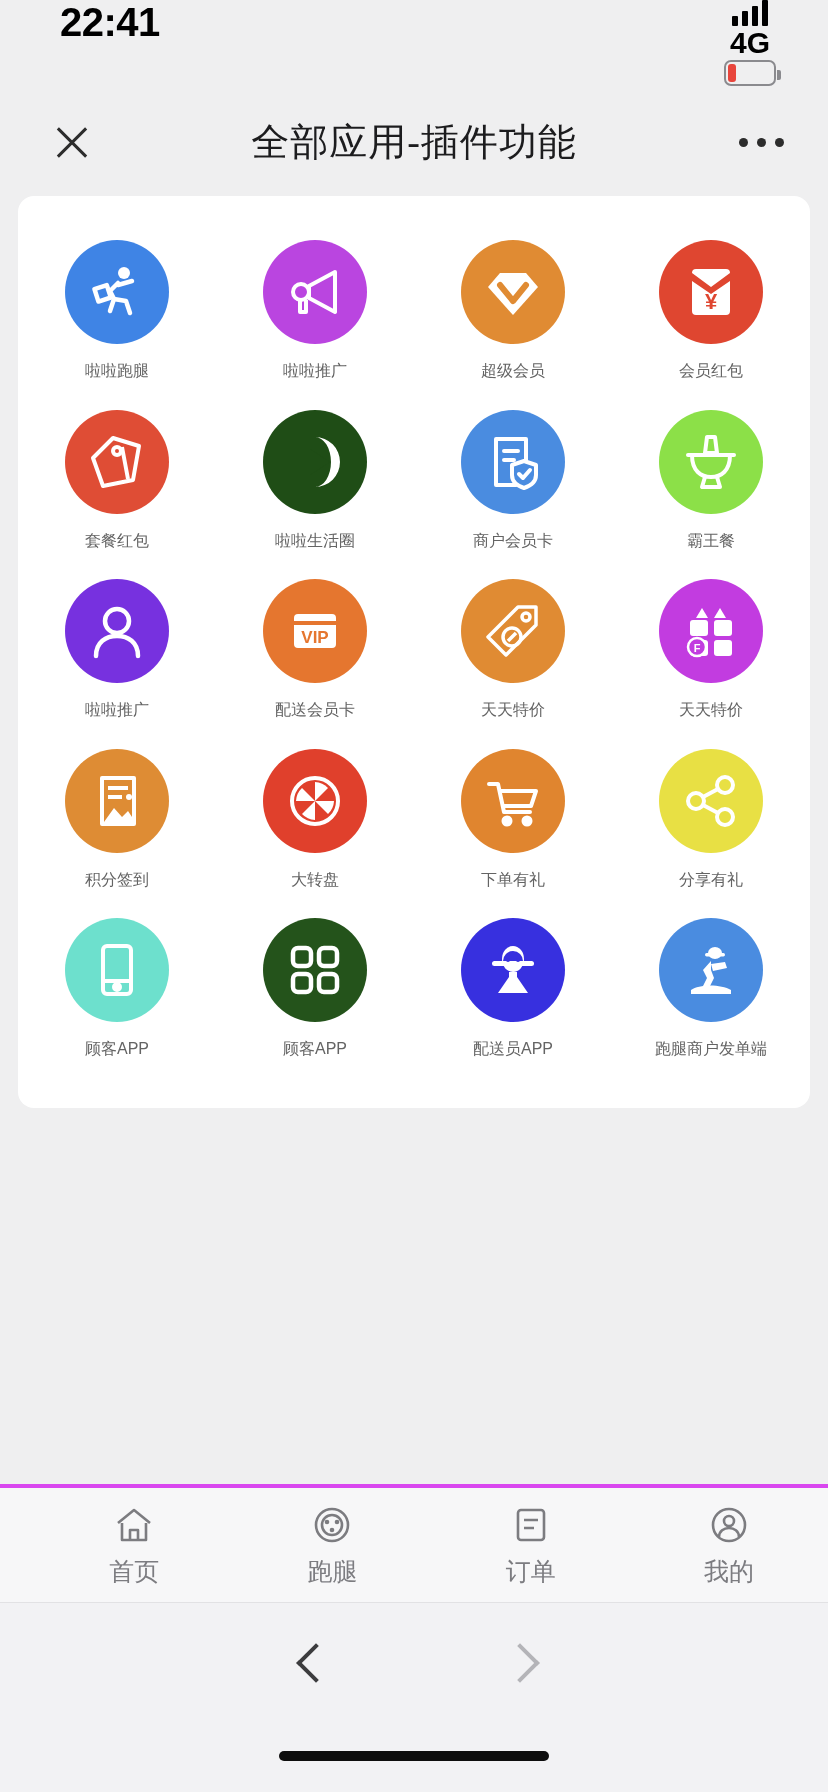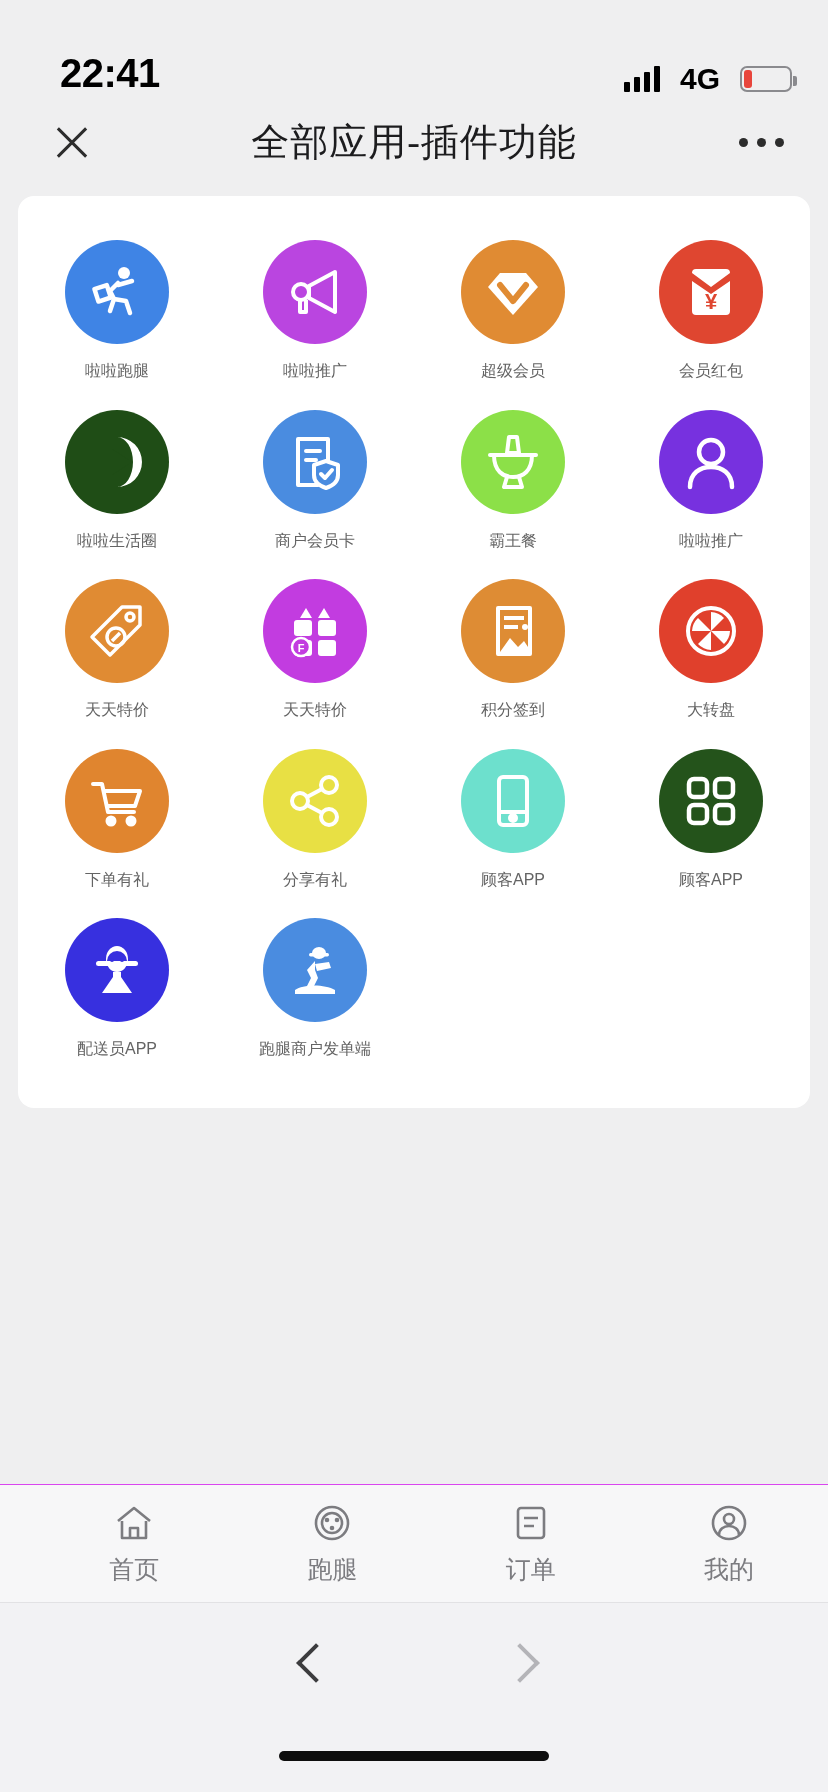--- a/index.html
+++ b/index.html
@@ -7,25 +7,25 @@
     width: 828px; height: 1792px;
     background: #efeff0;
     font-family: "Liberation Sans", "DejaVu Sans", sans-serif;
     overflow: hidden;
   }
   .phone { position: relative; width: 828px; height: 1792px; background: #efeff0; display: flex; flex-direction: column; }
 
   
   .status-bar {
     height: 96px; flex: 0 0 96px;
-    display: flex; align-items: flex-end; justify-content: space-between;
-    padding: 0 36px 0 60px;
+    display: flex; align-items: flex-start; justify-content: space-between;
+    padding: 0 52px 0 60px;
   }
   .status-time { font-size: 40px; font-weight: 700; color: #000; letter-spacing: -0.5px; }
-  .status-right { display: flex; align-items: center; gap: 20px; }
+  .status-right { display: flex; align-items: center; gap: 0; flex-direction: column; }
   .signal { display: flex; align-items: flex-end; gap: 4px; height: 26px; }
   .signal span { width: 6px; background: #000; border-radius: 1px; }
   .signal span:nth-child(1) { height: 10px; }
   .signal span:nth-child(2) { height: 15px; }
   .signal span:nth-child(3) { height: 20px; }
   .signal span:nth-child(4) { height: 26px; }
   .net-label { font-size: 30px; font-weight: 700; color: #000; }
   .battery { position: relative; width: 52px; height: 26px; border: 2px solid #8a8a8e; border-radius: 7px; padding: 2px; }
   .battery::after { content: ""; position: absolute; right: -7px; top: 8px; width: 4px; height: 10px; background: #8a8a8e; border-radius: 0 2px 2px 0; }
   .battery-fill { height: 100%; width: 18%; background: #e8453c; border-radius: 3px; }
@@ -66,21 +66,21 @@
     display: flex; align-items: center; justify-content: center;
     margin-bottom: 18px;
   }
   .app-icon svg { display: block; }
   .app-label { font-size: 16px; color: #646464; line-height: 1.1; white-space: nowrap; }
 
   
   .tab-bar {
     flex: 0 0 118px;
     background: #f7f7f8;
-    border-top: 1px solid #d946ef;
+    border-top: 4px solid #d946ef;
     display: flex;
     padding-left: 35px;
   }
   .tab-item {
     flex: 1; display: flex; flex-direction: column; align-items: center; justify-content: center;
     gap: 8px; cursor: pointer;
   }
   .tab-label { font-size: 25px; color: #7c7c80; }
 
   
@@ -175,20 +175,30 @@
           <div class="app-icon" style="background:#df4630">
             <svg width="58" height="58" viewBox="0 0 58 58">
               <rect x="10" y="6" width="38" height="46" rx="4" fill="#fff"></rect>
               <path d="M10 10 L29 24 L48 10 L48 18 L29 31 L10 18 Z" fill="#df4630"></path>
               <text x="29" y="46" font-size="22" font-weight="bold" fill="#df4630" text-anchor="middle" font-family="'Liberation Sans',sans-serif">¥</text>
             </svg>
           </div>
           <div class="app-label">会员红包</div>
         </div>
 
+        <div class="app-cell">
+          <div class="app-icon" style="background:#df4d35">
+            <svg width="60" height="60" viewBox="0 0 60 60" fill="none" stroke="#fff" stroke-width="4" stroke-linejoin="round">
+              <path d="M26 6 L52 14 L46 48 L16 54 L6 26 Z"></path>
+              <circle cx="30" cy="19" r="4"></circle>
+              <path d="M35 15 L41 47"></path>
+            </svg>
+          </div>
+          <div class="app-label">套餐红包</div>
+        </div>
 
         <div class="app-cell">
           <div class="app-icon" style="background:#1f4d16">
             <svg width="58" height="58" viewBox="0 0 58 58">
               <path d="M29 4 A25 25 0 0 1 29 54 A16 25 0 0 0 29 4 Z" fill="#fff"></path>
               <path d="M24 16 L44 29 L24 42 Z" fill="#1f4d16"></path>
               <circle cx="29" cy="29" r="25" fill="none" stroke="#fff" stroke-width="0"></circle>
             </svg>
           </div>
           <div class="app-label">啦啦生活圈</div>
@@ -221,20 +231,30 @@
         <div class="app-cell">
           <div class="app-icon" style="background:#7731df">
             <svg width="58" height="58" viewBox="0 0 58 58" fill="none" stroke="#fff" stroke-width="4.5" stroke-linecap="round">
               <circle cx="29" cy="19" r="12"></circle>
               <path d="M8 54 C8 40 18 34 29 34 C40 34 50 40 50 54"></path>
             </svg>
           </div>
           <div class="app-label">啦啦推广</div>
         </div>
 
+        <div class="app-cell">
+          <div class="app-icon" style="background:#e5762f">
+            <svg width="58" height="58" viewBox="0 0 58 58">
+              <rect x="8" y="12" width="42" height="34" rx="4" fill="#fff"></rect>
+              <rect x="8" y="19" width="42" height="4" fill="#e5762f"></rect>
+              <text x="29" y="41" font-size="17" font-weight="bold" fill="#e5762f" text-anchor="middle" font-family="'Liberation Sans',sans-serif">VIP</text>
+            </svg>
+          </div>
+          <div class="app-label">配送会员卡</div>
+        </div>
 
         <div class="app-cell">
           <div class="app-icon" style="background:#e08b33">
             <svg width="58" height="58" viewBox="0 0 58 58" fill="none" stroke="#fff" stroke-width="3.5" stroke-linejoin="round">
               <path d="M34 5 L52 5 L52 23 L22 53 L4 35 Z"></path>
               <circle cx="42" cy="15" r="4"></circle>
               <circle cx="28" cy="35" r="9"></circle>
               <path d="M24 39 L32 31"></path>
             </svg>
           </div>

